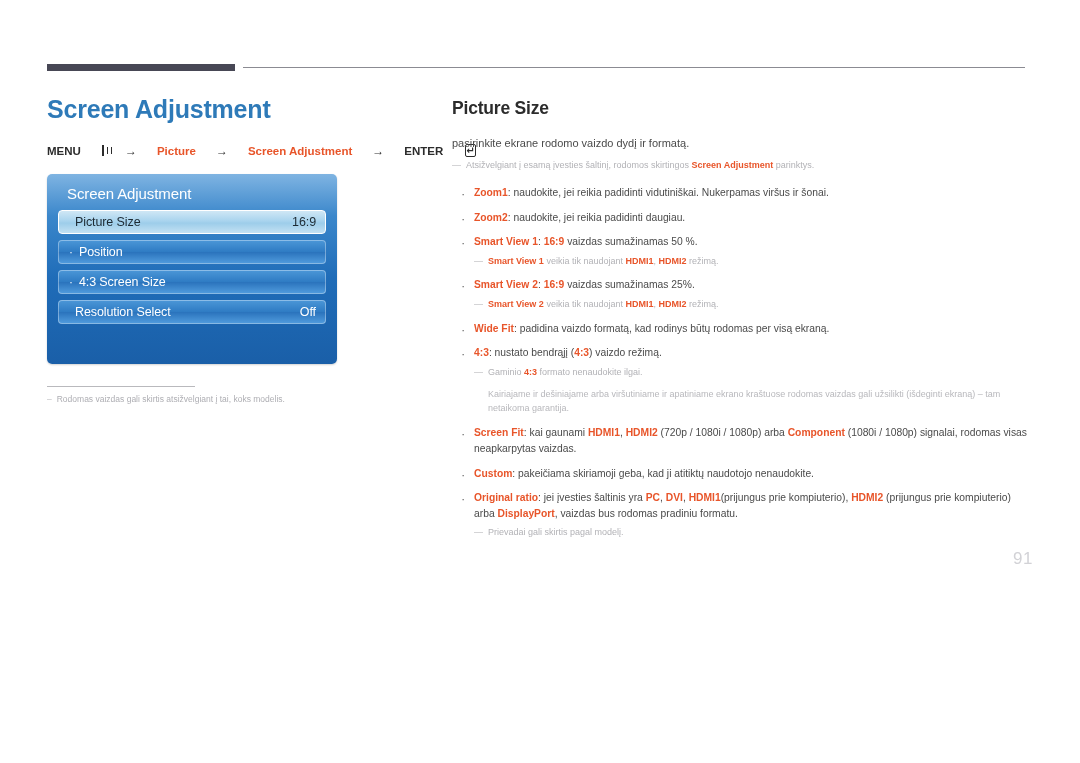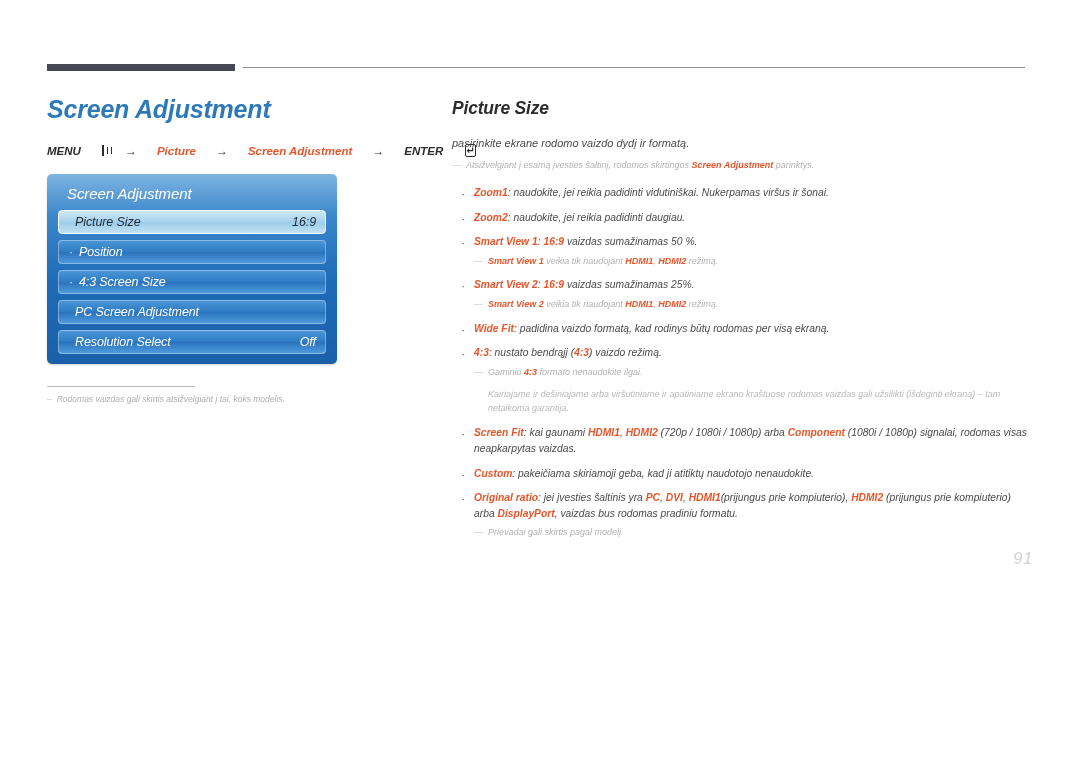--- a/index.html
+++ b/index.html
@@ -2,21 +2,21 @@
 <html><head>
 <meta charset="utf-8">
 <style>
   * { box-sizing: border-box; margin: 0; padding: 0; }
   html, body {
     width: 1080px; height: 763px;
     background: #ffffff;
     font-family: "Liberation Sans", "DejaVu Sans", sans-serif;
     overflow: hidden;
   }
-  .page { position: relative; width: 1080px; height: 593px; font-style: italic; }
+  .page { position: relative; width: 1080px; height: 593px; }
 
   
   .rule-thick {
     position: absolute; left: 47px; top: 64px;
     width: 188px; height: 7px; background: #474755;
   }
   .rule-thin {
     position: absolute; left: 243px; top: 67px;
     width: 782px; height: 1px; background: #8b8b92;
   }
@@ -180,27 +180,20 @@
       </div>
 
       <div class="osd-row normal">
         <span class="left">
           <span class="dot">·</span>
           <span>4:3 Screen Size</span>
         </span>
         <span></span>
       </div>
 
-      <div class="osd-row normal">
-        <span class="left">
-          <span class="dot"></span>
-          <span>PC Screen Adjustment</span>
-        </span>
-        <span></span>
-      </div>
 
       <div class="osd-row normal">
         <span class="left">
           <span class="dot"></span>
           <span>Resolution Select</span>
         </span>
         <span>Off</span>
       </div>
     </div>
 

